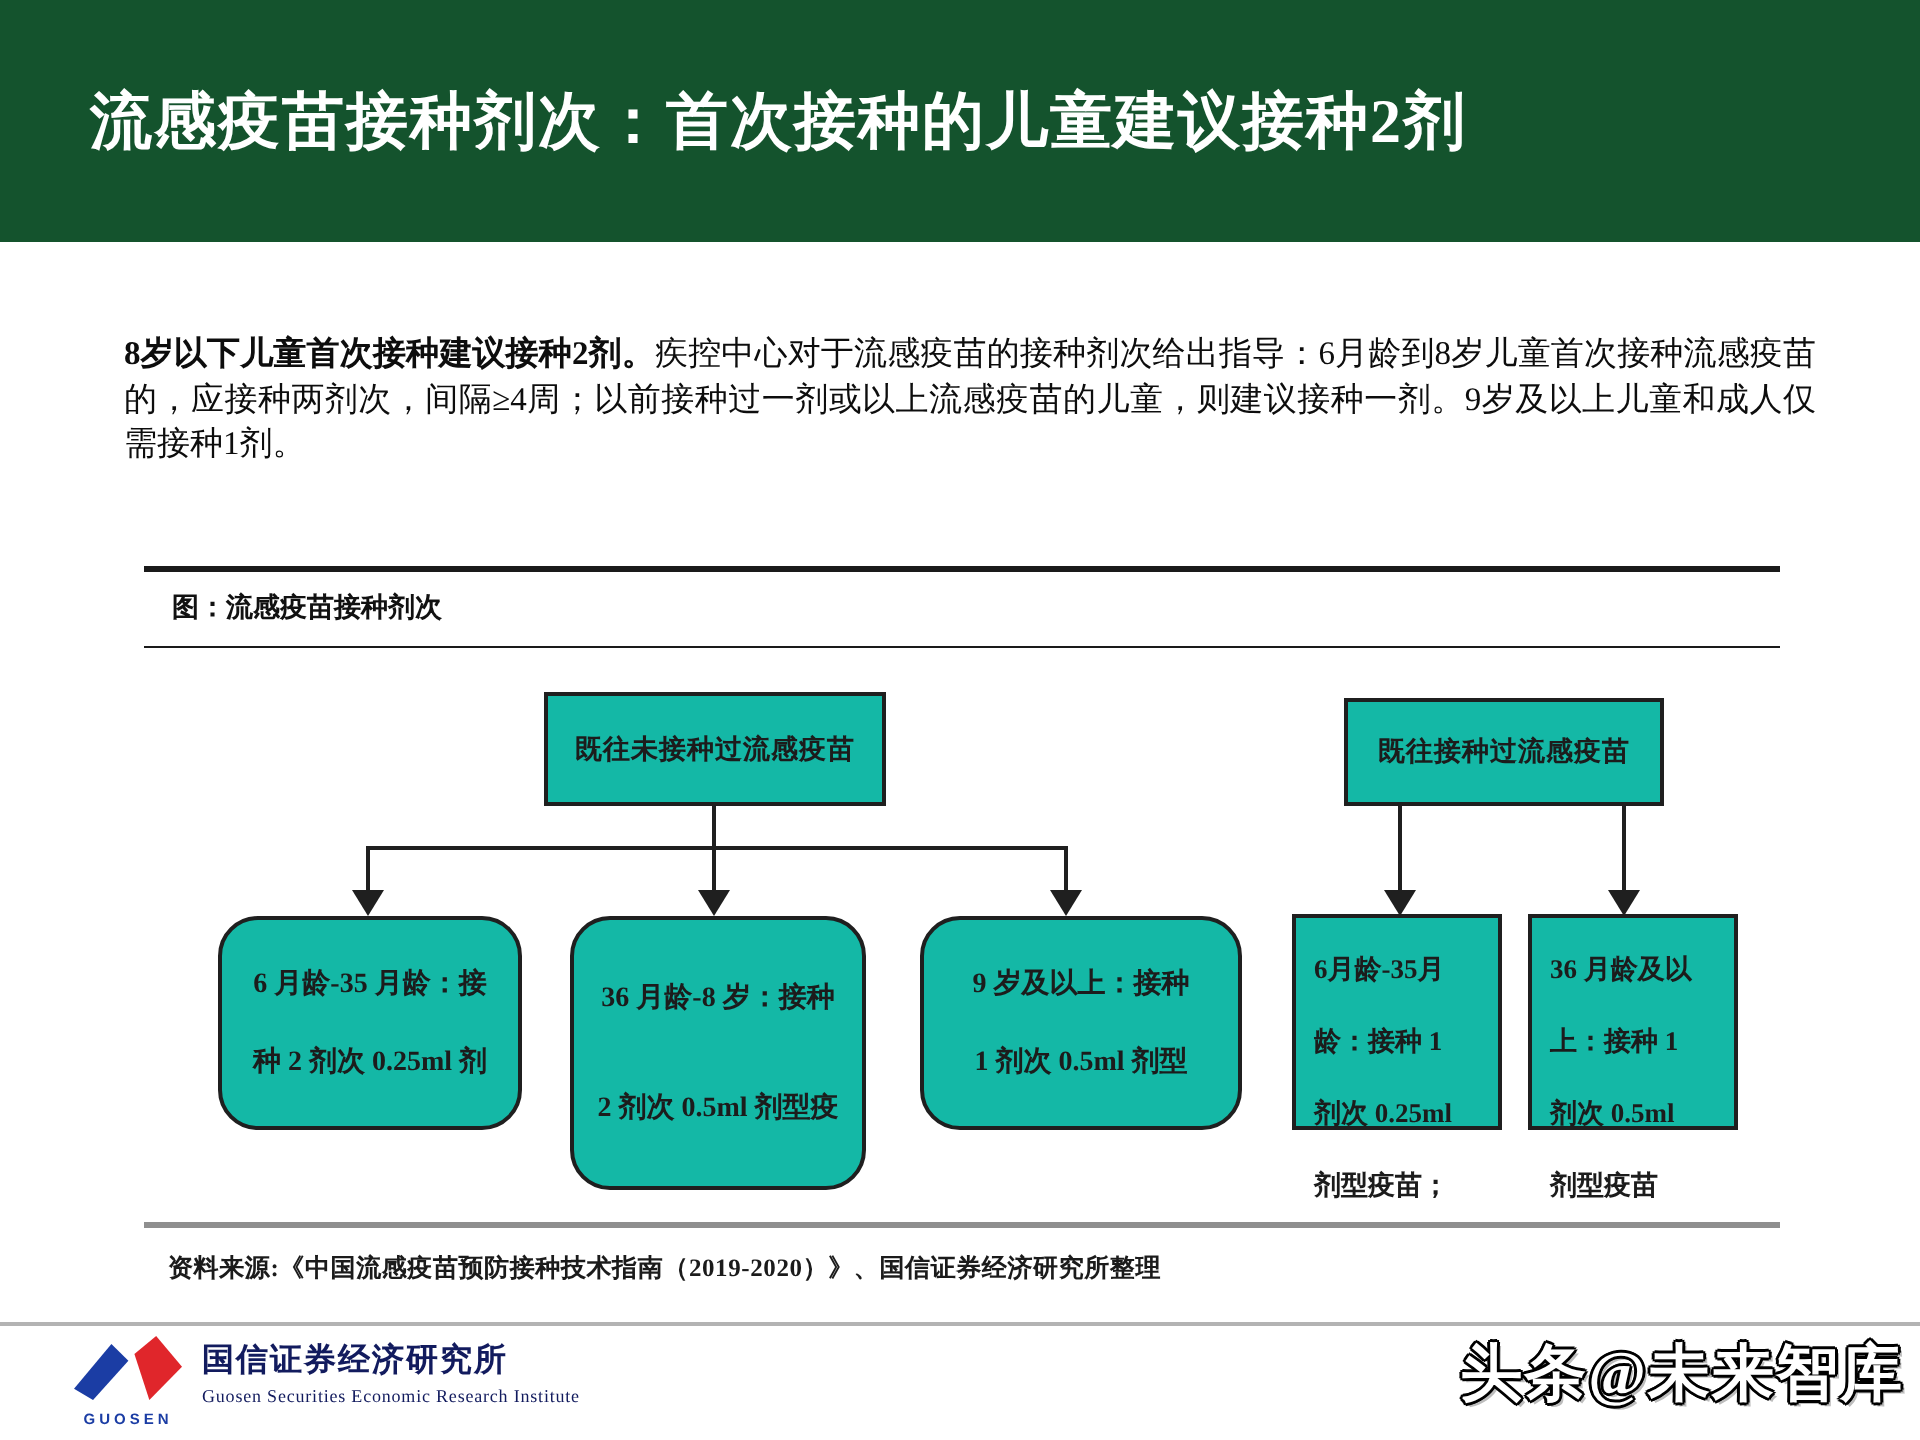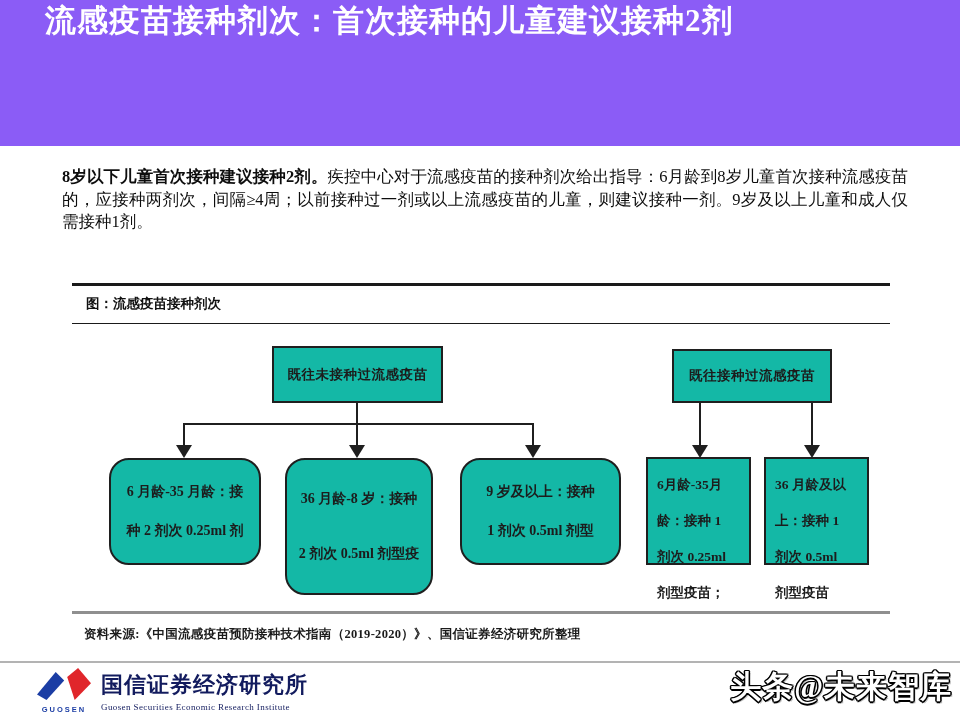--- a/index.html
+++ b/index.html
@@ -3,22 +3,22 @@
 <meta charset="utf-8">
 <style>
   * { margin: 0; padding: 0; box-sizing: border-box; }
   html,body { width: 960px; height: 720px; background: #ffffff; }
   body { font-family: "Liberation Serif", "DejaVu Serif", serif; position: relative; overflow: hidden; }
 
   .slide { position: absolute; inset: 0; background: #ffffff; }
 
   
   .slide-header {
-    position: absolute; left: 0; top: 0; width: 960px; height: 146px;
-    background: #8b5cf6; display: flex; 
+    position: absolute; left: 0; top: 0; width: 960px; height: 121px;
+    background: #14532d; display: flex; align-items: center;
   }
   .slide-title {
     color: #ffffff; font-size: 31px; font-weight: bold;
     padding-left: 45px; letter-spacing: 1px; white-space: nowrap;
   }
 
   
   .intro {
     position: absolute; left: 62px; top: 166px; width: 846px;
     font-size: 16.5px; line-height: 22.5px; color: #0d0d0d;
@@ -77,21 +77,21 @@
   .logo-shape-red {
     position: absolute; left: 22px; top: 0px; width: 34px; height: 32px; background: #e0262b;
     clip-path: polygon(30% 28%, 62% 0%, 100% 48%, 52% 100%);
   }
   .logo-mark-text {
     position: absolute; left: 0; bottom: 0; width: 100%;
     font-family: "Liberation Sans", sans-serif;
     font-size: 7.5px; font-weight: bold; color: #1b3da4; letter-spacing: 2px; text-align: center;
   }
   .logo-names { margin-left: 8px; padding-top: 2px; }
-  .logo-cn { font-size: 22px; font-weight: bold; color: #121b5e; letter-spacing: 1px; }
+  .logo-cn { font-size: 16px; font-weight: bold; color: #121b5e; letter-spacing: 1px; }
   .logo-en { font-size: 9px; color: #121b5e; letter-spacing: 0.4px; margin-top: 2px; }
 
   .watermark {
     position: absolute; right: 8px; top: 666px;
     font-size: 31px; font-weight: bold; color: #ffffff; letter-spacing: 1px;
     text-shadow:
       -1.5px 0 0 #000, 1.5px 0 0 #000, 0 -1.5px 0 #000, 0 1.5px 0 #000,
       -1px -1px 0 #000, 1px -1px 0 #000, -1px 1px 0 #000, 1px 1px 0 #000,
       2px 2px 0 #bdbdbd;
   }

